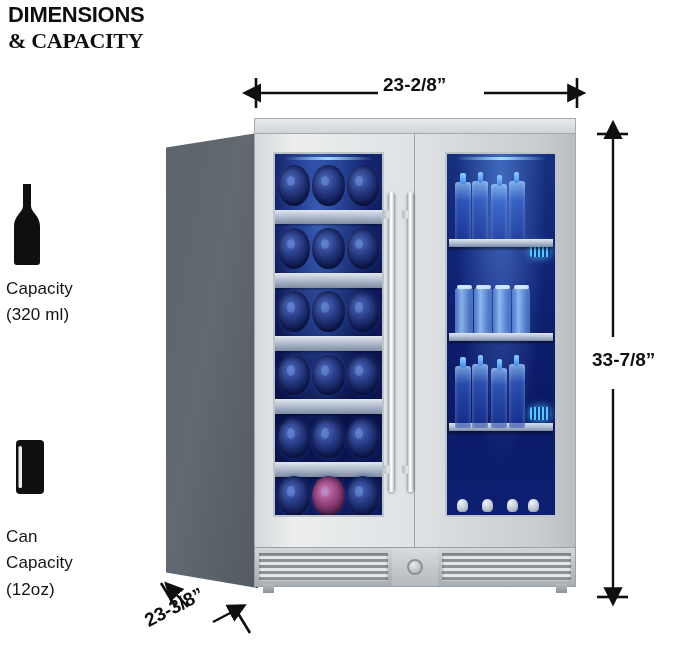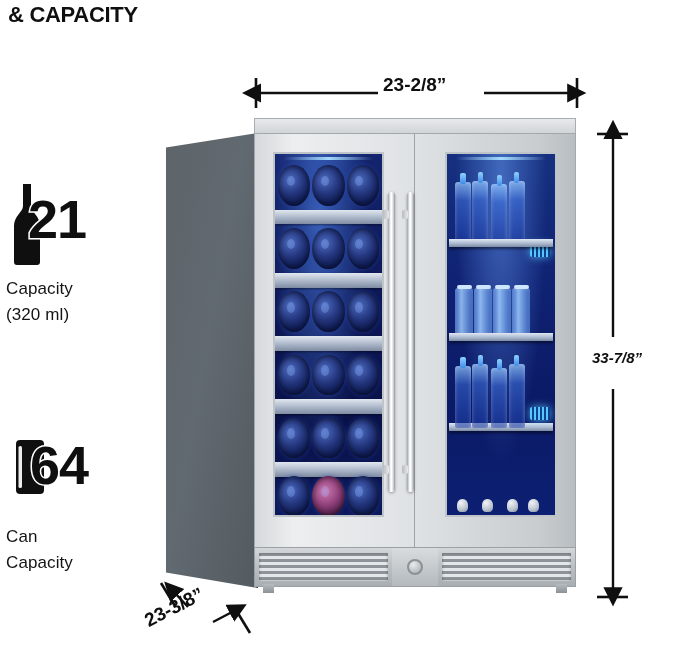--- a/index.html
+++ b/index.html
@@ -12,21 +12,21 @@
     position:relative;
   }
   .stage{position:absolute;left:0;top:0;width:679px;height:669px;}
 
   
   #title{
     position:absolute;left:8px;top:2px;width:230px;
     font-size:22px;font-weight:bold;letter-spacing:-0.3px;
     line-height:1.18;text-transform:uppercase;color:#100f0f;
   }
-  #title .l2{display:block;}
+  #title .l2{display:block;font-family:Liberation Serif, serif;}
 
   
   .cap-block{position:absolute;left:6px;width:150px;}
   #cap-bottle{top:182px;}
   #cap-can{top:430px;}
   .badge{position:relative;height:84px;}
   .badge .glyph{position:absolute;left:0;top:0;}
   .badge .num{
     position:absolute;left:22px;top:10px;
     font-size:54px;font-weight:bold;line-height:1;
@@ -195,64 +195,64 @@
   .foot{
     position:absolute;bottom:-7px;width:11px;height:9px;
     background:linear-gradient(180deg,#b7bcc0,#8b9196);
   }
   #foot-l{left:8px;}
   #foot-r{right:8px;}
 
   
   .dim-label{position:absolute;font-weight:bold;color:#0f0f0f;white-space:nowrap;}
   #dim-width-label{left:383px;top:74px;font-size:19px;}
-  #dim-height-label{left:592px;top:349px;font-size:15px;font-style:italic;}
+  #dim-height-label{left:592px;top:349px;font-size:19px;}
   #dim-depth-label{
     left:141px;top:612px;font-size:19px;
     transform:rotate(-27deg);transform-origin:left top;
   }
   svg.overlay{position:absolute;left:0;top:0;width:679px;height:669px;overflow:visible;}
 </style>
 </head>
 <body>
 
 <div class="stage">
 
   <div id="title">
+    <span class="l1">DIMENSIONS</span>
     <span class="l2">&amp; CAPACITY</span>
   </div>
 
   <div class="cap-block" id="cap-bottle">
     <div class="badge">
       <span class="glyph">
         <svg width="46" height="84" viewBox="0 0 46 84" aria-hidden="true">
           <path fill="#100f0f" d="M17 2 h8 v22 c0 6 9 10 9 20 v36 c0 2 -1 3 -3 3 h-20 c-2 0 -3 -1 -3 -3 v-36 c0 -10 9 -14 9 -20 z"></path>
         </svg>
       </span>
-      <span class="num">21</span>
     </div>
     <div class="cap-caption">
       <span>Capacity</span>
       <span>(320 ml)</span>
     </div>
   </div>
 
   <div class="cap-block" id="cap-can">
     <div class="badge">
       <span class="glyph">
         <svg width="46" height="84" viewBox="0 0 46 84" aria-hidden="true">
           <path fill="#100f0f" d="M10 14 q0 -4 4 -4 h20 q4 0 4 4 v46 q0 4 -4 4 h-20 q-4 0 -4 -4 z"></path>
           <rect x="12.5" y="16" width="3.5" height="42" rx="1.6" fill="#ffffff" opacity="0.92"></rect>
         </svg>
       </span>
-      <span class="num">64</span>
     </div>
     <div class="cap-caption">
       <span>Can</span>
       <span>Capacity</span>
+      <span>(12oz)</span>
     </div>
   </div>
 
   <div id="appliance">
 
     <div id="side-panel"></div>
 
     <div id="cabinet">
       <div id="cab-top"></div>
 

